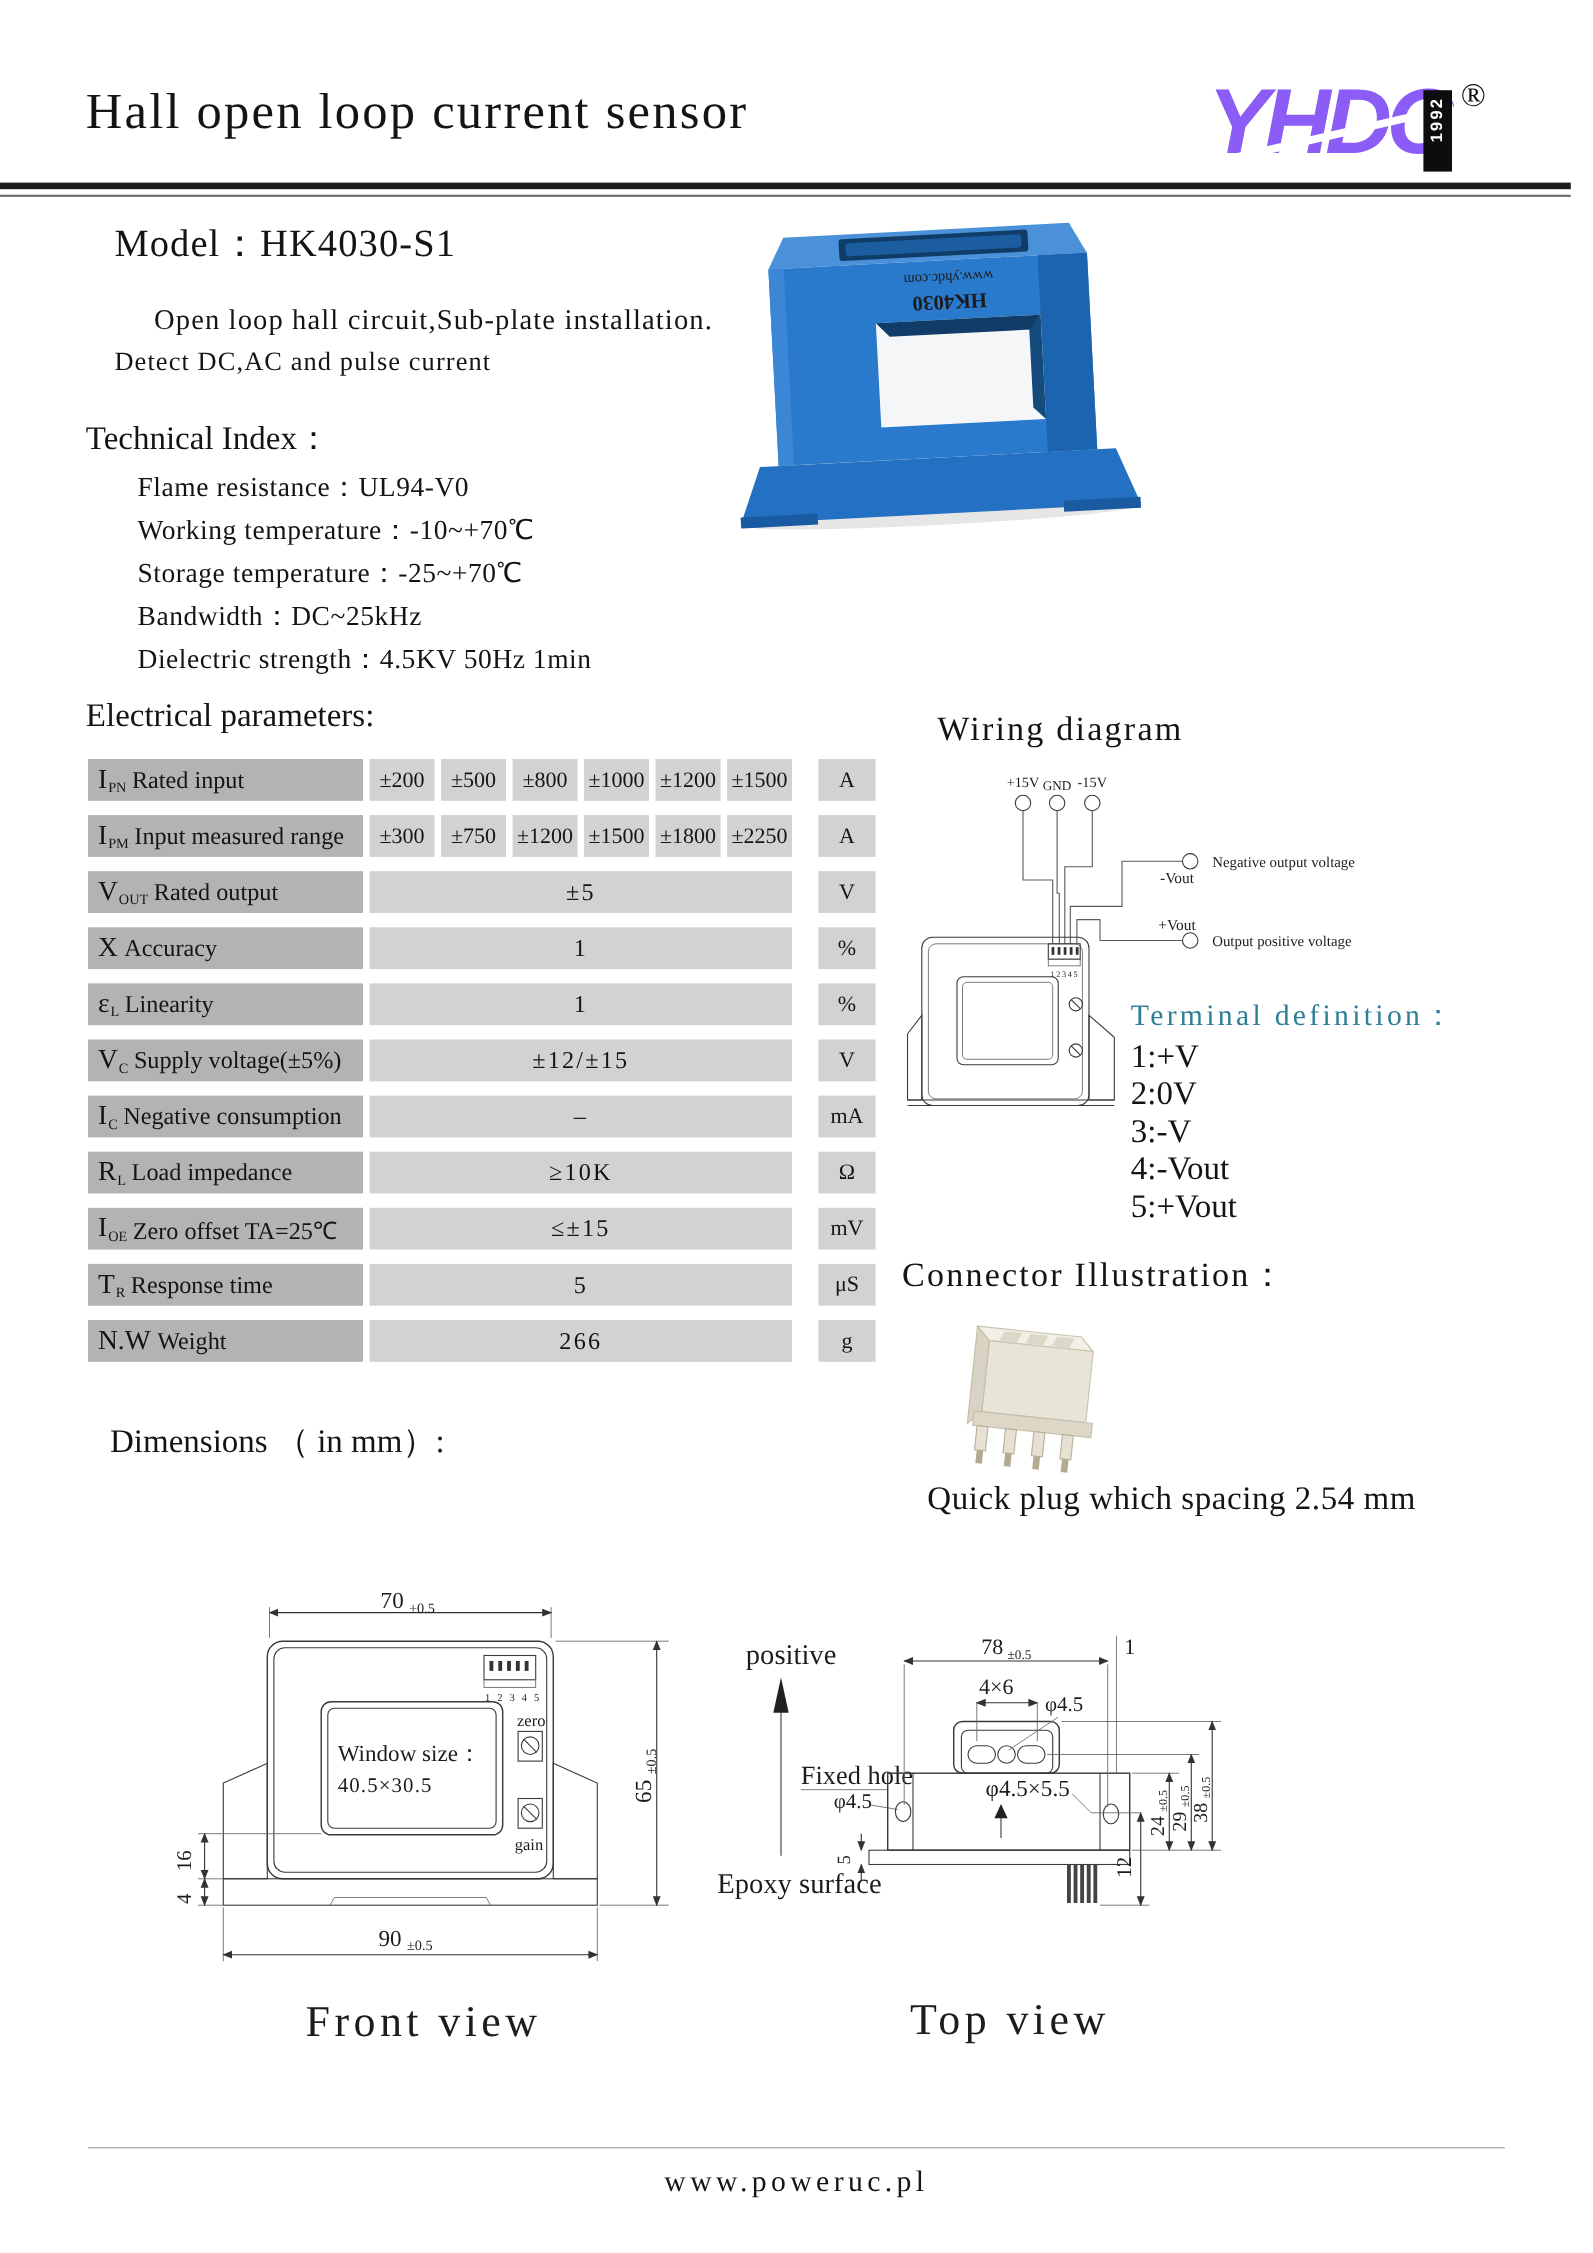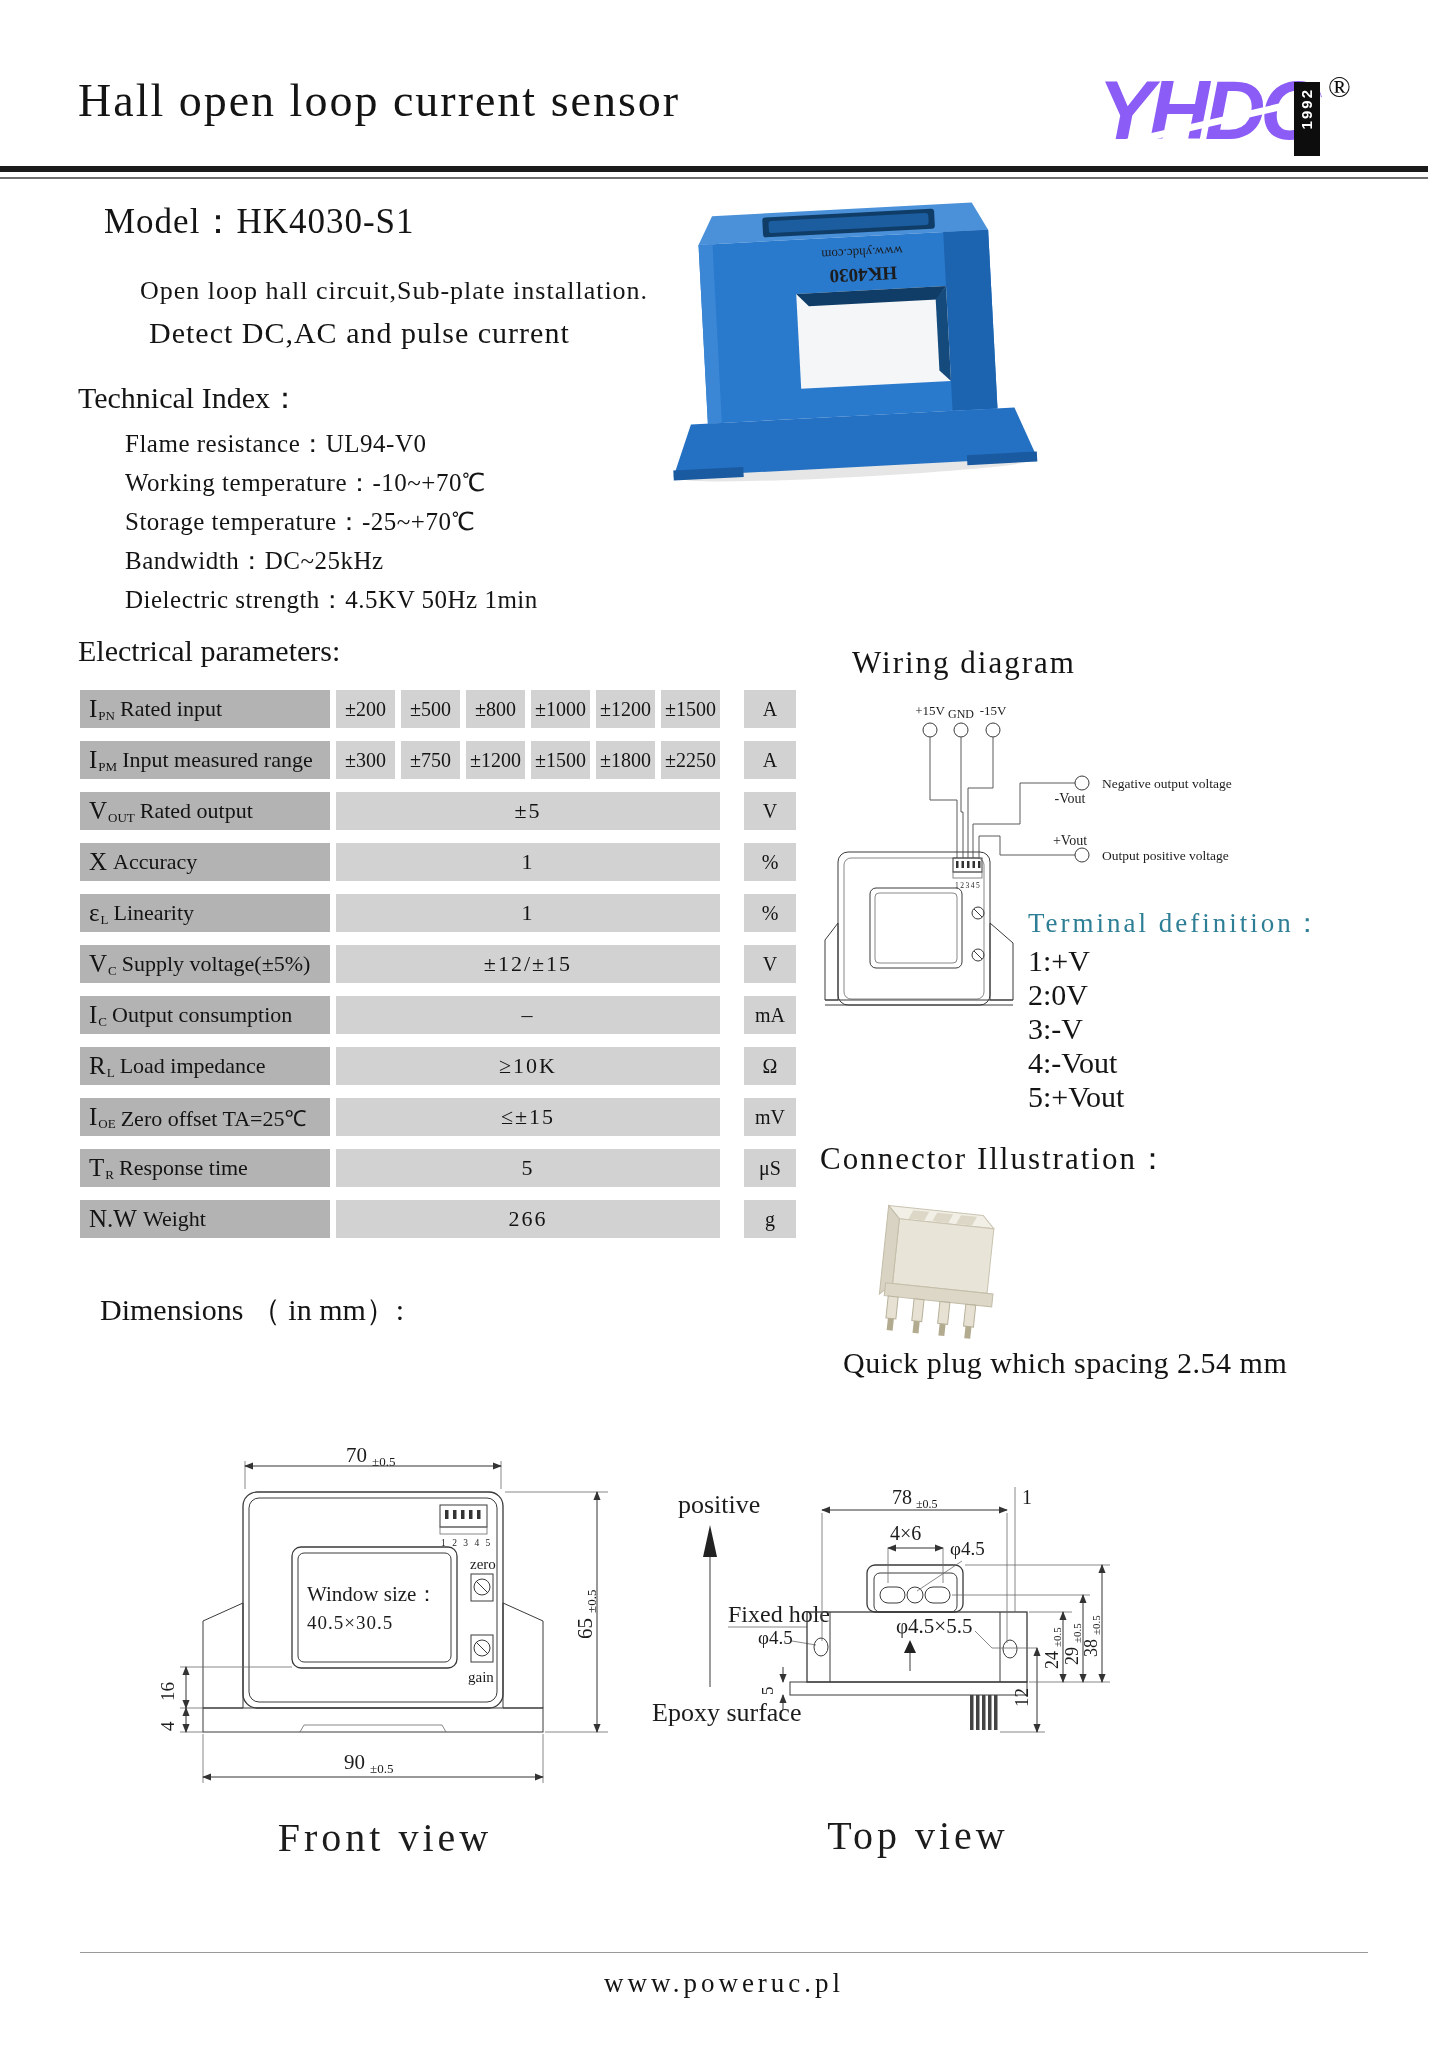--- a/index.html
+++ b/index.html
@@ -16,21 +16,21 @@
              font-weight:bold;font-style:italic;font-size:84px;letter-spacing:-5px;color:#8b5cf6;}
   .logo-slash{position:absolute;left:-6px;top:52px;width:232px;height:7px;background:#fff;transform:rotate(-13deg);}
   .logo-block{position:absolute;left:196px;top:14px;width:26px;height:74px;background:#0d0d0d;}
   .logo-year{position:absolute;left:4px;top:6px;writing-mode:vertical-rl;transform:rotate(180deg);
              color:#fff;font-family:"Liberation Sans",sans-serif;font-size:15px;font-weight:bold;letter-spacing:2px;}
   .logo-reg{position:absolute;left:230px;top:2px;font-size:30px;color:#0d0d0d;}
 
   
   .model{left:104px;top:198px;font-size:35px;letter-spacing:1px;}
   .desc1{left:140px;top:276px;font-size:26px;letter-spacing:1px;}
-  .desc2{left:104px;top:316px;font-size:30px;letter-spacing:1px;margin-left:45px;}
+  .desc2{left:104px;top:316px;font-size:24px;letter-spacing:1px;}
 
   .tech-h{left:78px;top:378px;font-size:30px;text-align:center;}
   .tech-list{left:125px;top:424px;font-size:25px;line-height:39px;letter-spacing:0.5px;}
   .tech-list div{white-space:nowrap;}
 
   .elec-h{left:78px;top:634px;font-size:30px;}
 
   
   .t-row{position:absolute;left:80px;height:38px;display:flex;}
   .t-label{width:250px;background:#b3b3b3;display:flex;align-items:center;padding-left:9px;box-sizing:border-box;}
@@ -181,21 +181,21 @@
           <span class="sub">C</span>
           <span class="lbl">Supply voltage(±5%)</span>
         </div>
       <div class="t-merged">±12/±15</div>
       <div class="t-unit">V</div>
     </div>
     <div class="t-row" style="top:996px">
       <div class="t-label">
           <span class="sym">I</span>
           <span class="sub">C</span>
-          <span class="lbl">Output consumption</span>
+          <span class="lbl">Negative consumption</span>
         </div>
       <div class="t-merged">–</div>
       <div class="t-unit">mA</div>
     </div>
     <div class="t-row" style="top:1047px">
       <div class="t-label">
           <span class="sym">R</span>
           <span class="sub">L</span>
           <span class="lbl">Load impedance</span>
         </div>

